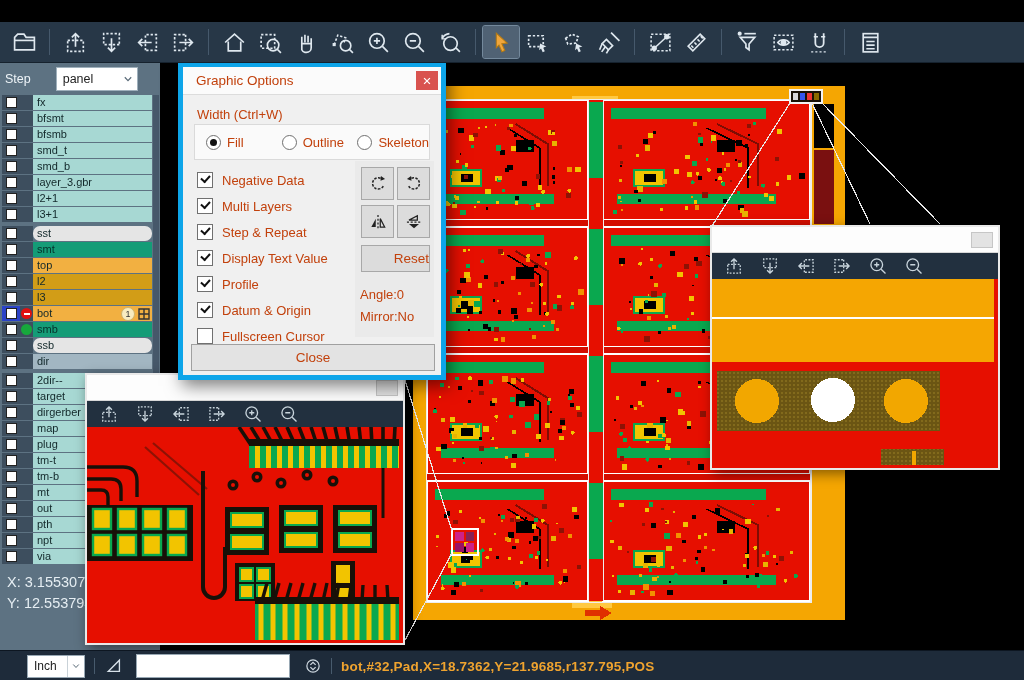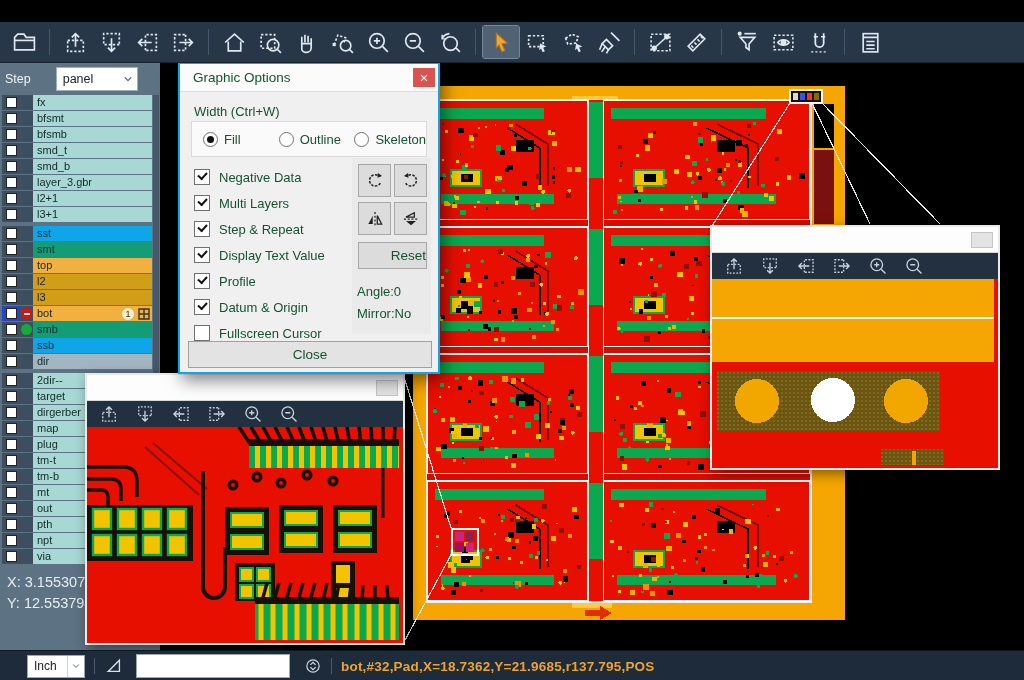--- a/index.html
+++ b/index.html
@@ -29,21 +29,21 @@
   .lrow.gap{margin-top:4px;}
   .cbcell{width:18px;background:#3d4e5e;display:flex;align-items:center;justify-content:center;}
   .cbcell.sel{background:#2b43c8;}
   .cb{width:9px;height:9px;background:#fff;border:1px solid #222;}
   .indcell{width:13px;background:#3d4e5e;display:flex;align-items:center;justify-content:center;}
   .dot{width:11px;height:11px;border-radius:50%;position:relative;}
   .dot.red{background:#e01010;}
   .dot.red::after{content:"";position:absolute;left:2.5px;top:4.5px;width:6px;height:2px;background:#fff;}
   .dot.green{background:#17a83c;}
   .lname{flex:1;font-size:11px;line-height:15px;color:#12282a;padding-left:4px;display:flex;align-items:center;}
-  .c-teal{background:#a7d8d3;} .c-white{background:#0ea5e9;} .c-green{background:#149c77;color:#06302a;}
+  .c-teal{background:#a7d8d3;} .c-white{background:#e5e5e5;border-radius:7px;} .c-green{background:#149c77;color:#06302a;}
   .c-amber{background:#f2b041;} .c-gold{background:#d29d17;} .c-gray{background:#a2b6c2;}
   .badge{margin-left:auto;width:12px;height:12px;border-radius:50%;background:#f8ecc0;border:1px solid #cdb269;
          font-size:9px;line-height:12px;text-align:center;color:#333;}
   .gridg{width:12px;height:12px;margin:0 2px 0 3px;color:#333;}
   #sb-scroll{position:absolute;left:153px;top:33px;width:6px;height:520px;background:#46586a;}
   #sb-thumb{position:absolute;left:0;top:300px;width:6px;height:70px;background:#8296a6;}
   #coords{position:absolute;left:7px;top:510px;color:#e6eef3;font-size:14.5px;line-height:21px;}
   
   #canvas{position:absolute;left:160px;top:62px;width:864px;height:588px;z-index:1;background:#000;}
   
@@ -53,21 +53,21 @@
   #unitbox{width:56px;height:21px;background:#fff;border:1px solid #98a8b4;display:flex;align-items:center;margin-left:27px;}
   #unitbox .val{flex:1;font-size:12px;color:#222;padding-left:6px;}
   #unitbox .chev{width:16px;height:100%;border-left:1px solid #c9d2d8;display:flex;align-items:center;justify-content:center;color:#5a6b78;}
   #cornericon{width:20px;height:20px;color:#d7e1e9;}
   #cmdinput{width:148px;height:20px;border:1px solid #98a8b4;background:#fff;font-size:12px;
             font-family:"Liberation Sans",sans-serif;margin-left:12px;}
   #syncicon{width:18px;height:18px;color:#cfd9e1;margin-left:14px;}
   #selinfo{color:#efa32f;font-size:13.5px;font-weight:bold;letter-spacing:.2px;}
   
   #gdlg{position:absolute;left:178px;top:62px;width:258px;height:308px;background:#f0f0f0;
-        border:2px solid #0ea5e9;box-shadow:4px 6px 16px rgba(0,0,0,.5);z-index:5;font-size:13px;color:#14532d;}
+        border:5px solid #0ea5e9;box-shadow:4px 6px 16px rgba(0,0,0,.5);z-index:5;font-size:13px;color:#c2410c;}
   #gdlg-title{height:27px;background:#fbfbfb;border-bottom:1px solid #dcdcdc;display:flex;align-items:center;}
   #gdlg-title .t{flex:1;padding-left:13px;font-size:13.5px;}
   #gdlg-close{width:22px;height:19px;background:#d9534f;margin-right:3px;display:flex;align-items:center;justify-content:center;}
   #gdlg-close svg{width:10px;height:10px;color:#fff;}
   #wlabel{position:absolute;left:14px;top:40px;}
   #radiogrp{position:absolute;left:11px;top:57px;width:234px;height:34px;background:#fafafa;
             border:1px solid #dadada;display:flex;align-items:center;}
   .ritem{display:flex;align-items:center;margin-left:11px;flex:1;}
   .radio{width:13px;height:13px;border-radius:50%;background:#fff;border:1px solid #707070;position:relative;margin-right:6px;flex:none;}
   .radio.on::after{content:"";position:absolute;left:3px;top:3px;width:7px;height:7px;border-radius:50%;background:#111;}

